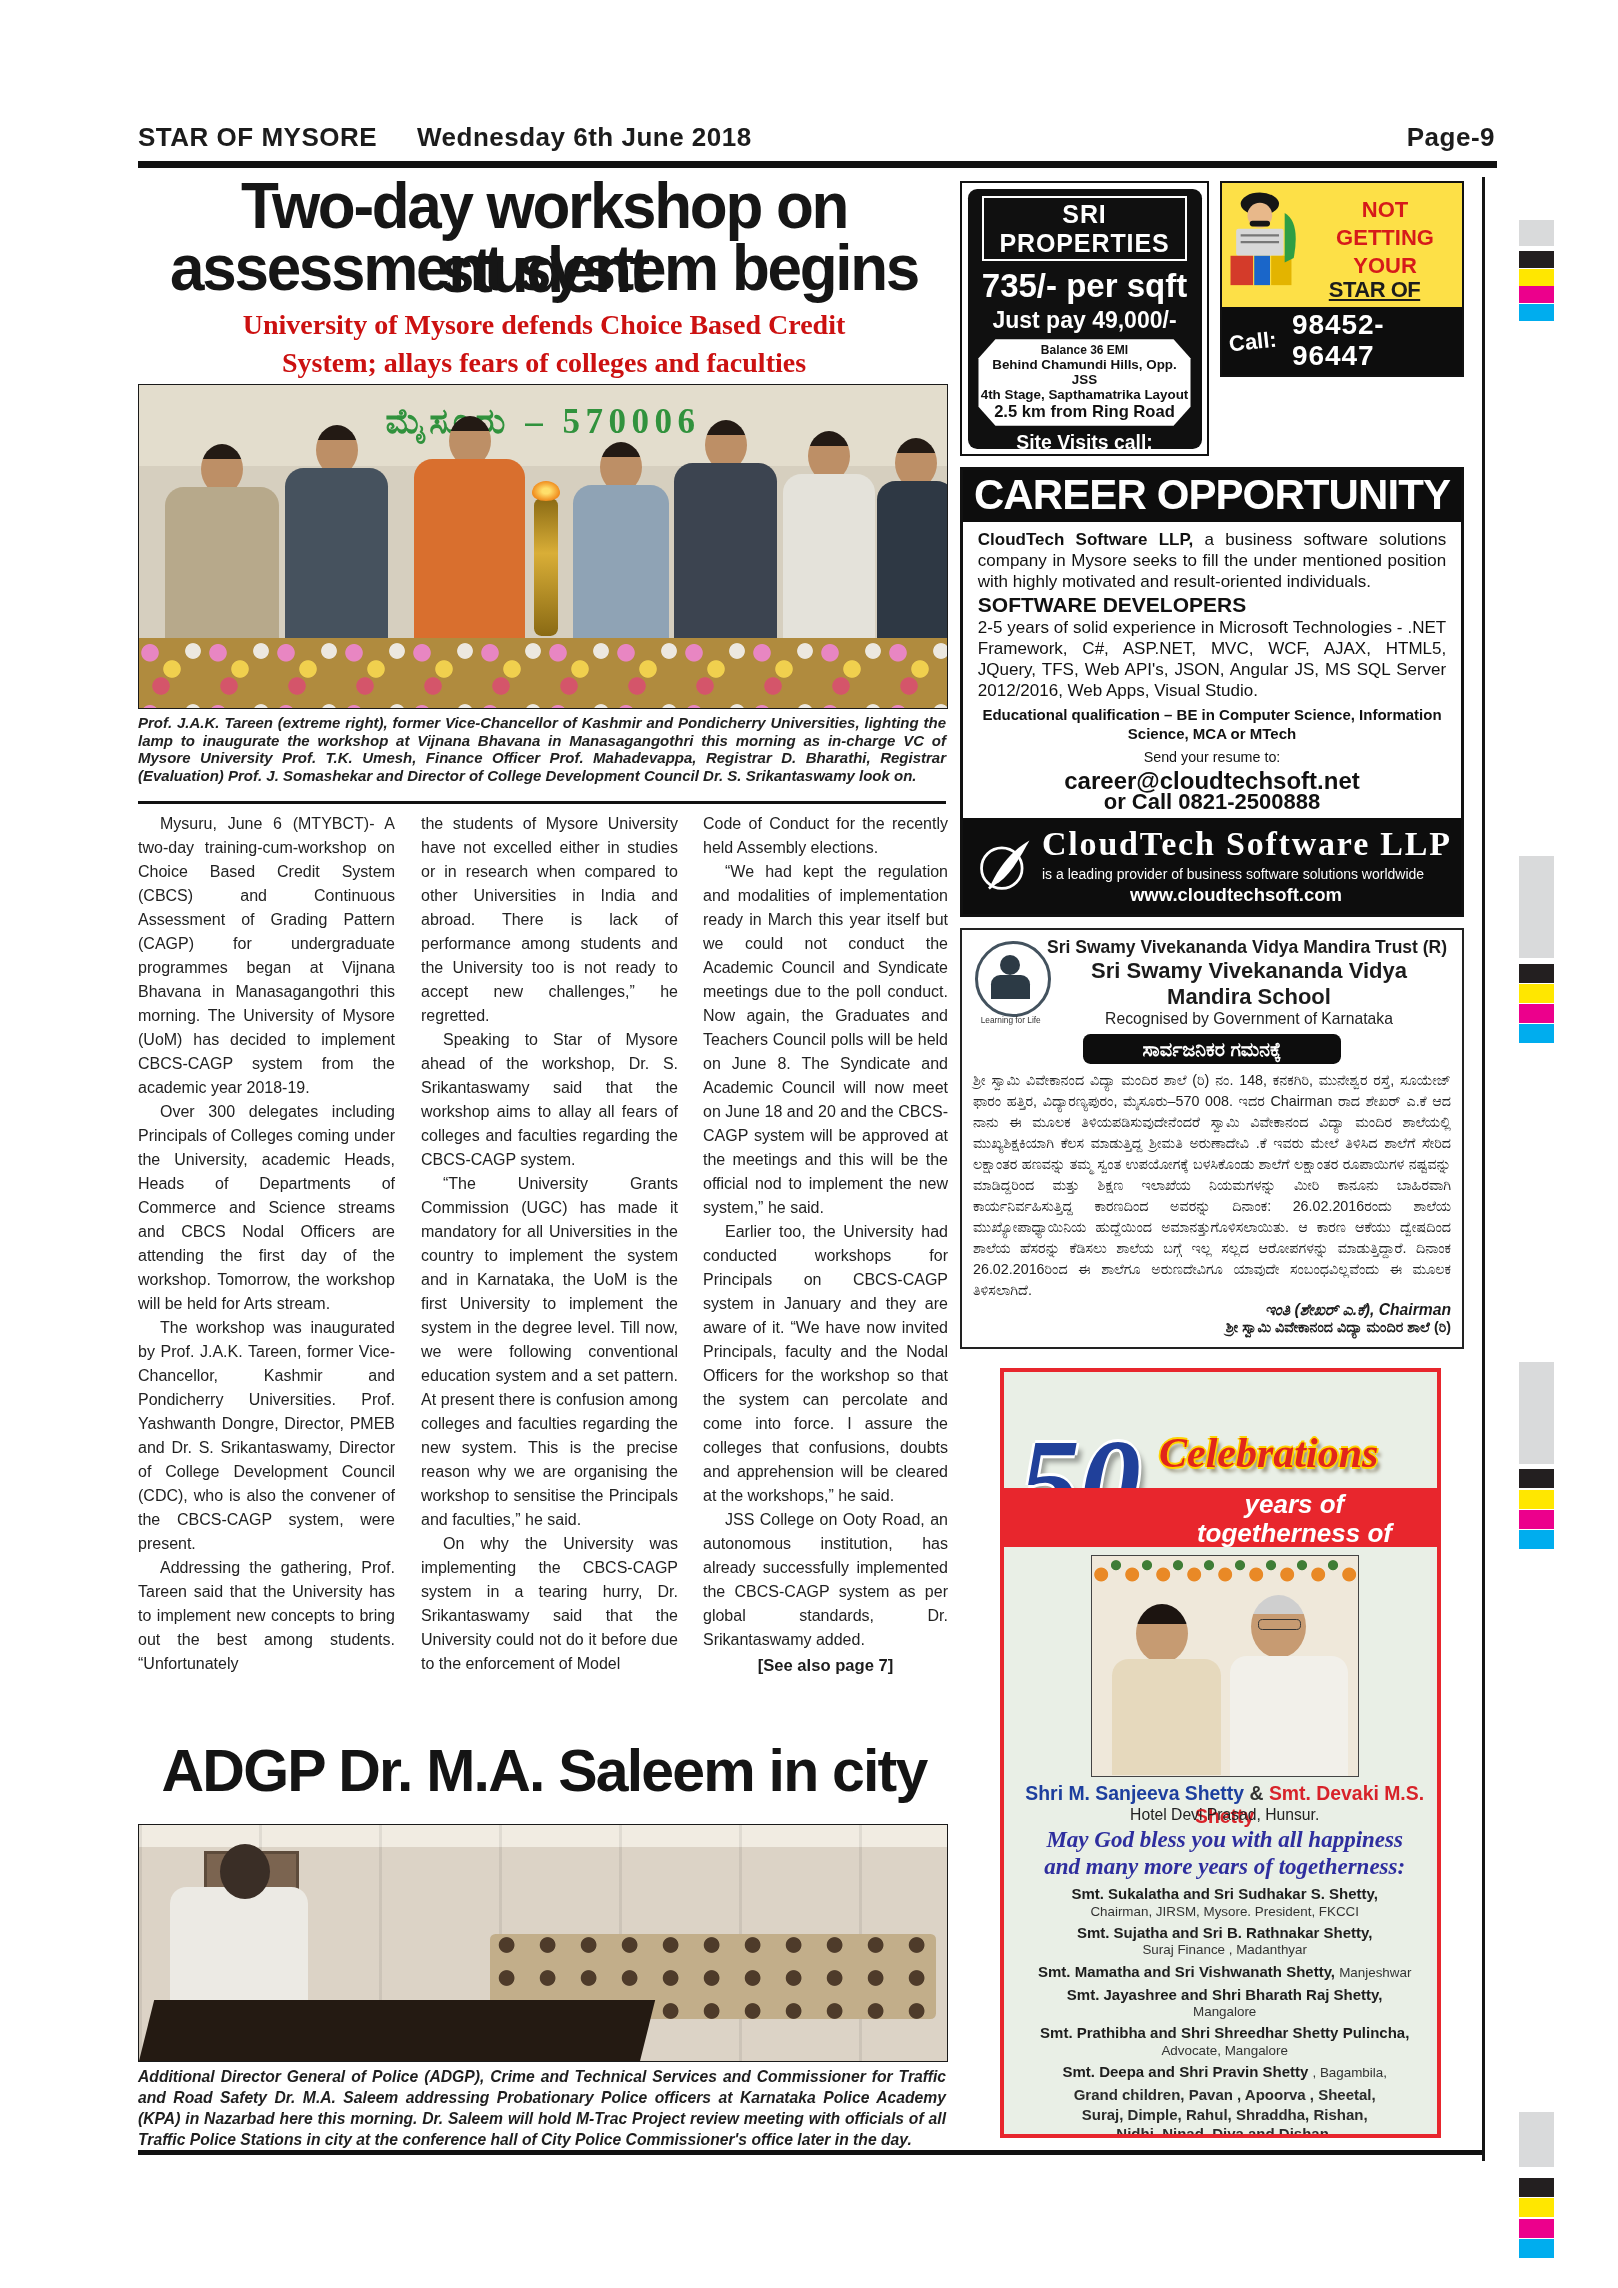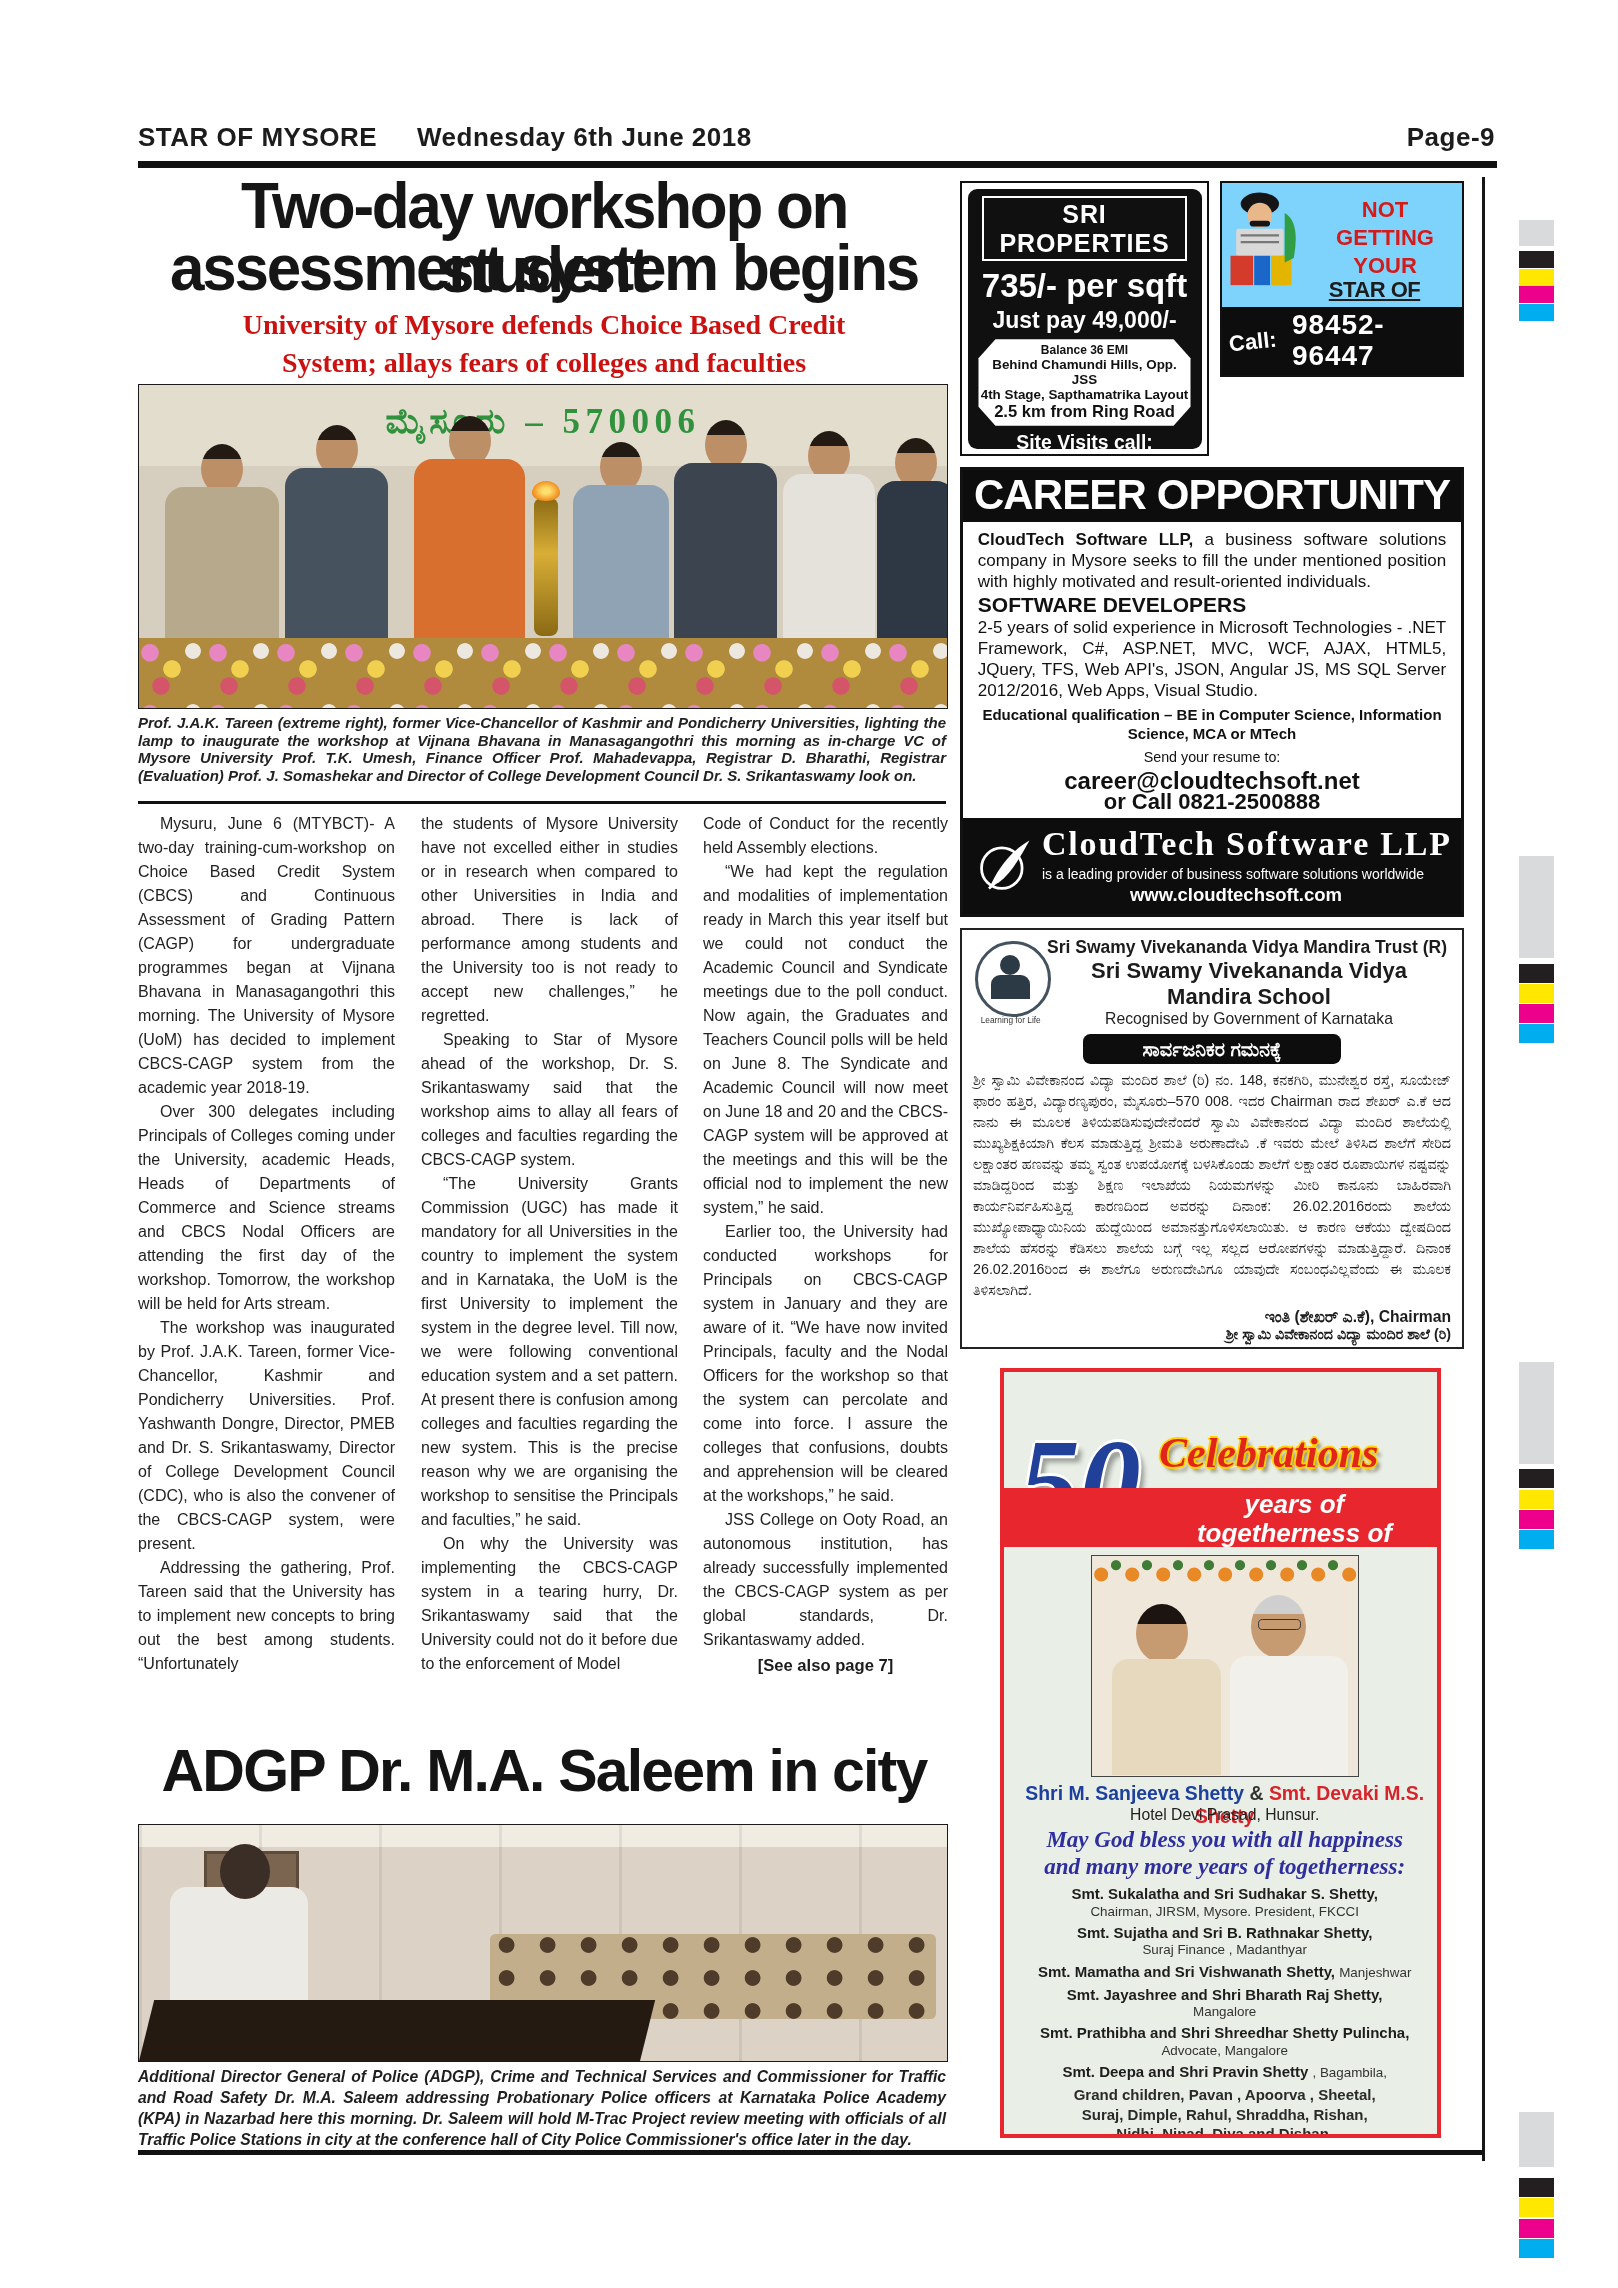--- a/index.html
+++ b/index.html
@@ -35,21 +35,21 @@
   .sri-in{background:#101010;border-radius:9.2px;height:100%;box-sizing:border-box;padding:7.4px 9.2px;color:#fff;text-align:center;}
   .sri-title{border:2.8px solid #fff;font-size:25px;font-weight:bold;letter-spacing:0.9px;padding:1.8px 0;margin:0 5.5px 5.5px;}
   .sri-price{font-size:33px;font-weight:bold;}
   .sri-offer{font-size:23px;font-weight:bold;margin-top:1.8px;}
   .sri-panel{background:#fff;color:#111;margin:5.5px 1.8px;padding:3.7px 1.8px;border-radius:13px;
      clip-path:polygon(8% 0,92% 0,100% 22%,100% 78%,92% 100%,8% 100%,0 78%,0 22%);}
   .sri-panel div{font-weight:bold;}
   .sri-call{font-size:19.4px;font-weight:bold;}
   .sri-phone{font-size:31px;font-weight:bold;letter-spacing:1.8px;}
   
-  .ng{border:2.8px solid #111;background:#7dd3fc;}
+  .ng{border:2.8px solid #111;background:#fde047;}
   .ng-red{color:#d61a1a;font-weight:bold;font-size:22px;line-height:28px;text-align:center;}
   .ng-brand{font-weight:bold;font-size:22px;text-decoration:underline;letter-spacing:-0.5px;}
   .ng-q{color:#d61a1a;font-weight:bold;font-size:24px;}
   .ng-black{position:absolute;left:0;right:0;bottom:0;height:68px;background:#0d0d0d;color:#fff;}
   .ng-call{position:absolute;left:7.4px;top:22px;font-size:22px;font-weight:bold;transform:rotate(-6deg);}
   .ng-phones{position:absolute;left:70px;top:1.8px;font-size:28px;font-weight:bold;line-height:31px;letter-spacing:0.9px;}
   
   .career{border:3.7px solid #111;background:#fff;display:flex;flex-direction:column;}
   .career-head{background:#0d0d0d;color:#fff;text-align:center;font-weight:bold;font-size:42px;
      letter-spacing:-0.9px;transform-origin:top;line-height:50px;height:52px;}
@@ -70,21 +70,21 @@
      border:3.7px solid #43525e;background:#fff;}
   .school-emblem:before{content:"";position:absolute;left:22px;top:11px;width:20px;height:20px;border-radius:50%;background:#2c3a45;}
   .school-emblem:after{content:"";position:absolute;left:13px;top:31px;width:39px;height:24px;border-radius:9.2px 9.2px 0 0;background:#2c3a45;}
   .school-cap{position:absolute;left:9.2px;top:85px;width:79px;text-align:center;font-size:8.3px;color:#333;}
   .school-t1{text-align:left;font-weight:bold;font-size:17.5px;margin-left:74px;}
   .school-t2{text-align:center;font-weight:bold;font-size:22px;margin-left:74px;}
   .school-t3{text-align:center;font-size:15.7px;margin-left:74px;color:#222;}
   .school-pill{width:258px;margin:5.5px auto;background:#0d0d0d;color:#fff;text-align:center;
      font-weight:bold;font-size:19.4px;padding:3.7px 0;border-radius:7.4px;}
   .school-body{font-size:14.3px;line-height:21px;text-align:justify;color:#222;}
-  .school-sign{ text-align:right;font-weight:bold;font-size:15.7px;margin-top:7px;}
+  .school-sign{ text-align:right;font-weight:bold;font-size:15.7px;margin-top:0;font-style:italic;}
   .school-sign2{text-align:right;font-size:14.3px;font-weight:bold;}
   
   .golden{border:4.6px solid #e8262d;background:#e9efe6;overflow:hidden;}
   .g-script{font-family:"Liberation Serif",serif;font-style:italic;font-weight:bold;color:#e1251b;
      text-shadow:-1.8px 0 #ffd400,1.8px 0 #ffd400,0 -1.8px #ffd400,0 1.8px #ffd400,3.7px 4.6px 3.7px rgba(60,40,0,.45);}
   .g-50{font-family:"Liberation Serif",serif;font-style:italic;font-weight:bold;color:#20409a;
      font-size:122px;line-height:111px;
      text-shadow:-2.8px 0 #fff,2.8px 0 #fff,0 -2.8px #fff,0 2.8px #fff,5.5px 6.5px 5.5px rgba(0,0,0,.35);}
   .g-band{position:absolute;left:0;right:0;background:#e8262d;}
   .g-bandtext{position:absolute;left:157px;right:9.2px;text-align:center;color:#fff;font-weight:bold;

